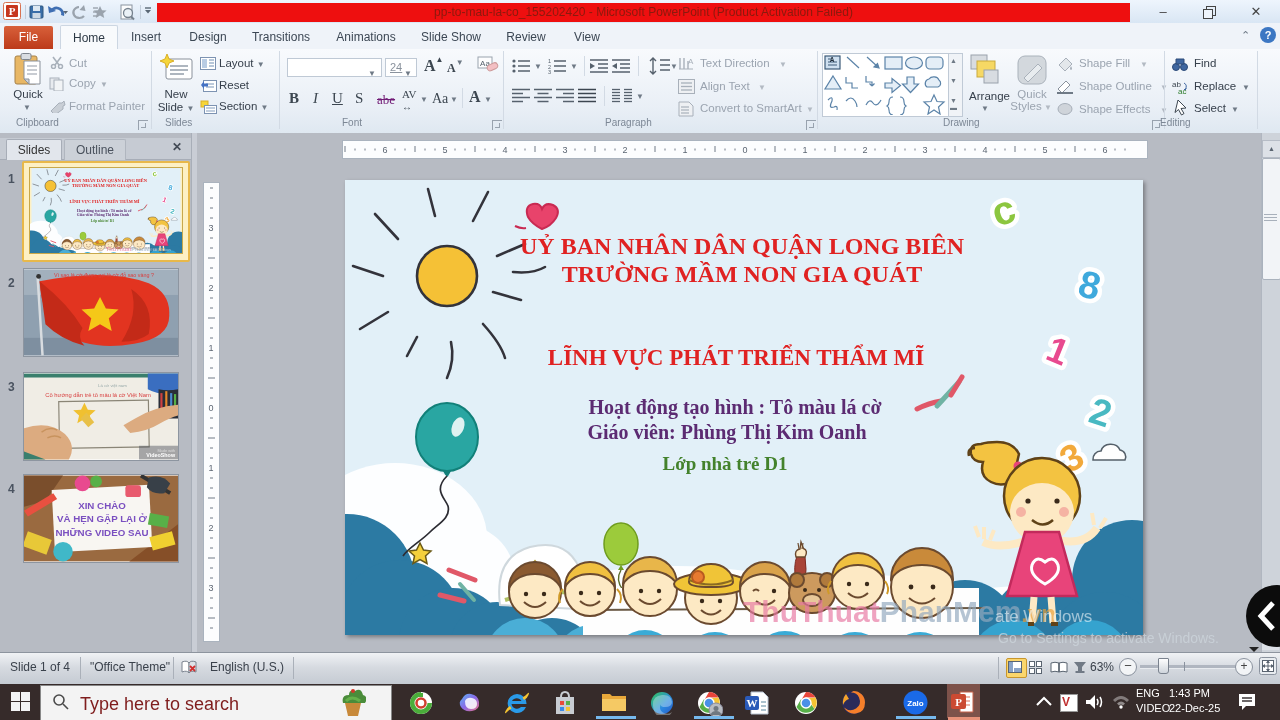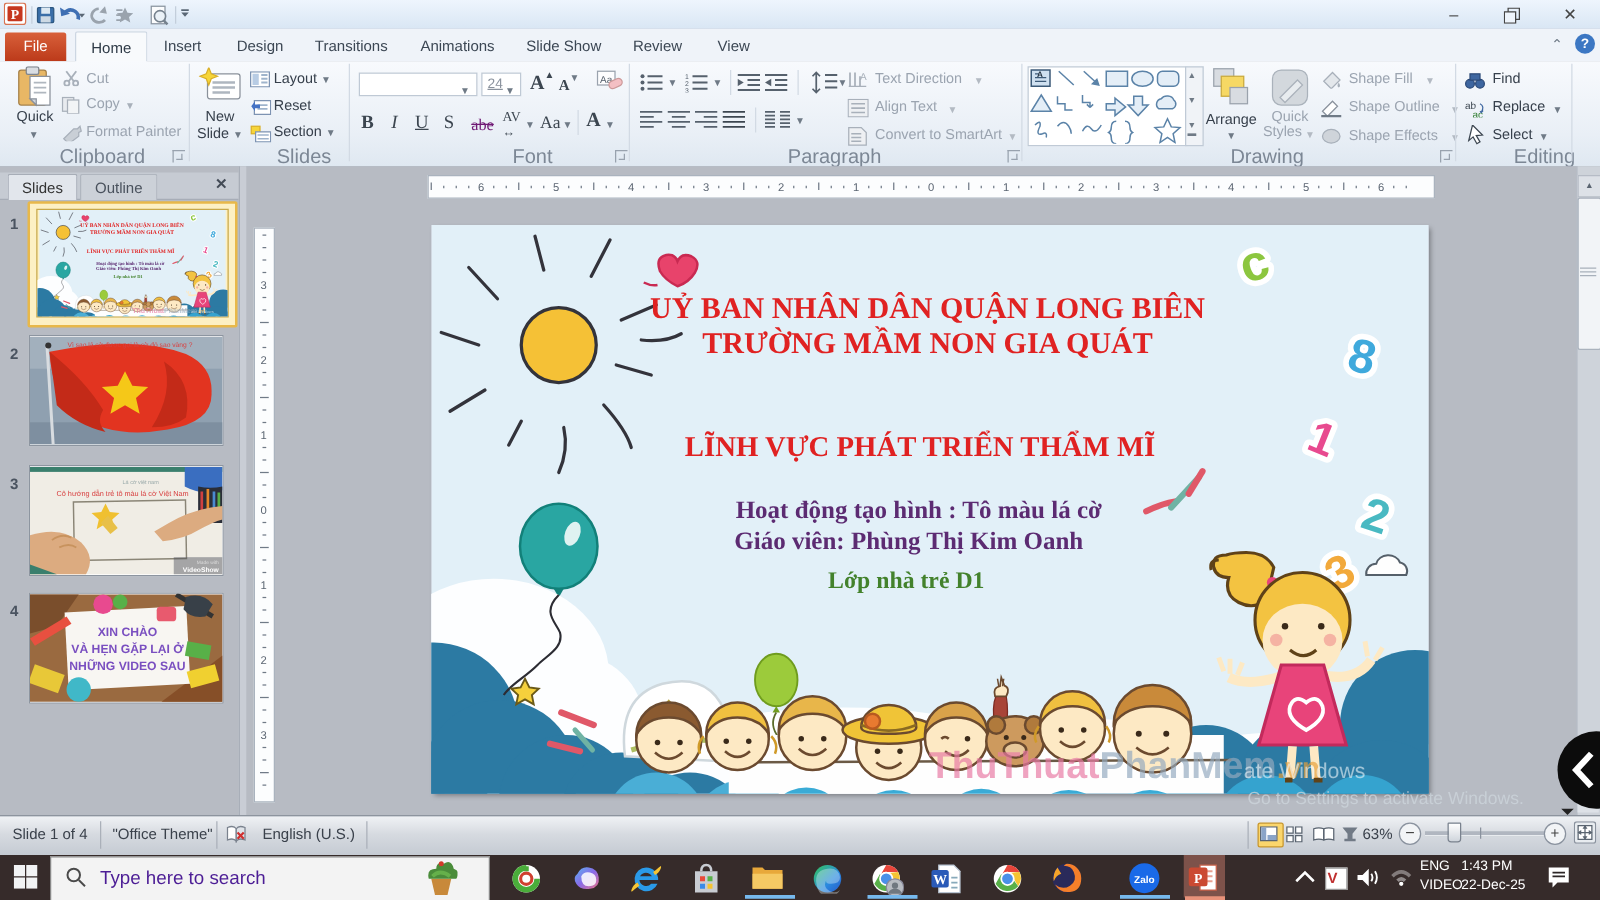--- a/index.html
+++ b/index.html
@@ -19,21 +19,21 @@
     text-align:center;line-height:23px;}
   #hometab{left:60px;top:25px;width:56px;height:24px;background:#f8fafc;
     border:1px solid #ccd6e2;border-bottom:none;border-radius:2px 2px 0 0;
     color:#2e3a46;font-size:12px;text-align:center;line-height:24px;}
   .tab{top:26px;height:23px;color:#3c4754;font-size:12px;line-height:23px;text-align:center;}
   
   #ribbon{left:0;top:49px;width:1280px;height:84px;
     background:linear-gradient(#f8fafd,#e9eff6 70%,#dfe8f1);
     border-bottom:1px solid #b4bec9;}
   .gsep{top:2px;width:1px;height:78px;background:#d2dae4;}
-  .glabel{top:117px;height:13px;font-size:16px;color:#7c8795;text-align:right;}
+  .glabel{top:117px;height:13px;font-size:10px;color:#7c8795;text-align:left;}
   .btxt{font-size:11.5px;color:#37404c;}
   .gtxt{font-size:11.5px;color:#9ba4b0;}
   .dd{color:#6f7a86;font-size:8px;}
   .launch{width:9px;height:9px;border-left:1px solid #98a2ae;border-top:1px solid #98a2ae;position:absolute;}
   .launch:after{content:"";position:absolute;left:2px;top:2px;width:4px;height:4px;
      border-right:1px solid #98a2ae;border-bottom:1px solid #98a2ae;}
   
   .combo{background:#fff;border:1px solid #bfc9d5;height:17px;}
   
   #workspace{left:0;top:133px;width:1280px;height:519px;background:#b7bbc3;}
@@ -56,20 +56,21 @@
   
   #taskbar{left:0;top:684px;width:1280px;height:36px;background:#362b2a;}
   #searchbox{left:40px;top:685px;width:350px;height:34px;background:#f3f3f3;border:1px solid #888;}
   .tray{color:#fff;font-size:11px;}
 </style>
 </head>
 <body>
 <div id="root">
 
 <div id="titlebar" class="abs"></div>
+<div id="redbanner" class="abs">pp-to-mau-la-co_155202420  -  Microsoft PowerPoint (Product Activation Failed)</div>
 
 <svg class="abs" style="left:3px;top:2px" width="150" height="20" viewBox="0 0 150 20">
   <rect x="0.5" y="0.5" width="17" height="17" rx="2" fill="#fff" stroke="#d87352"></rect>
   <rect x="3" y="3" width="12" height="12" rx="1" fill="#c6371f"></rect>
   <text x="9" y="13" font-size="11" font-weight="bold" fill="#fff" text-anchor="middle" font-family="Liberation Serif,serif">P</text>
   <line x1="22.5" y1="3" x2="22.5" y2="17" stroke="#c3cedb"></line>
 
   <rect x="27" y="4" width="13" height="12" rx="1" fill="#3a6ea8" stroke="#2c567f"></rect>
   <rect x="30" y="4" width="7" height="5" fill="#dce8f2"></rect>
   <rect x="29.5" y="11" width="8" height="5" fill="#cdd9e4"></rect>
@@ -393,21 +394,21 @@
 <div class="abs" style="left:948px;top:53px;width:13px;height:62px;background:#f0f3f7;border:1px solid #c0cad6;"></div>
 <div class="abs dd" style="left:950px;top:57px;font-size:7px;">▲</div>
 <div class="abs dd" style="left:950px;top:77px;font-size:7px;">▼</div>
 <div class="abs dd" style="left:950px;top:97px;font-size:7px;">▼<br>▬</div>
 
 <svg class="abs" style="left:970px;top:54px" width="30" height="32" viewBox="0 0 30 32">
   <rect x="1" y="1" width="16" height="14" fill="#d8dce1" stroke="#9aa2ac"></rect>
   <rect x="7" y="7" width="18" height="16" fill="#f6d864" stroke="#c9a93c"></rect>
   <rect x="14" y="16" width="14" height="13" fill="#d8dce1" stroke="#9aa2ac"></rect>
 </svg>
-<div class="abs btxt" style="left:960px;top:90px;width:50px;text-align:center;">Arrange</div>
+<div class="abs btxt" style="left:960px;top:90px;width:50px;text-align:right;">Arrange</div>
 <div class="abs dd" style="left:981px;top:104px;">▼</div>
 
 <svg class="abs" style="left:1016px;top:54px" width="32" height="32" viewBox="0 0 32 32">
   <rect x="2" y="2" width="28" height="28" rx="7" fill="#d3d8dd" stroke="#aab2bb"></rect>
   <path d="M8 24 l14 -14 4 4 -14 14z" fill="#e8ecef" stroke="#aab2bb"></path>
 </svg>
 <div class="abs gtxt" style="left:1012px;top:88px;width:40px;text-align:center;">Quick</div>
 <div class="abs gtxt" style="left:1006px;top:100px;width:40px;text-align:center;">Styles</div>
 <div class="abs dd" style="left:1044px;top:103px;color:#b3bac3;">▼</div>
 
@@ -957,21 +958,21 @@
         <rect x="10" y="0" width="9" height="9"></rect>
         <rect x="0" y="10" width="9" height="9"></rect>
         <rect x="10" y="10" width="9" height="9"></rect>
       </g>
 </svg>
 <div id="searchbox" class="abs"></div>
 <svg class="abs" style="left:52px;top:693px;" width="17" height="17" viewBox="0 0 17 17">
   <circle cx="7" cy="7" r="5" fill="none" stroke="#4a4a4a" stroke-width="1.6"></circle>
   <line x1="11" y1="11" x2="16" y2="16" stroke="#4a4a4a" stroke-width="1.6"></line>
 </svg>
-<div class="abs" style="left:80px;top:694px;font-size:15px;color:#4c1d95;">Type here to search</div>
+<div class="abs" style="left:80px;top:694px;font-size:18px;color:#7f1d1d;">Type here to search</div>
 <svg class="abs" style="left:340px;top:687px;" width="26" height="30" viewBox="0 0 26 30">
   <path d="M5 16 h16 l-3 13 h-10z" fill="#c8893a"></path>
   <path d="M3 16 q-2 -8 6 -8 q0 -6 6 -4 q6 -4 8 4 q6 2 2 8z" fill="#4a8c3a"></path>
   <path d="M6 14 q6 -6 14 0" stroke="#65b04a" stroke-width="3" fill="none"></path>
   <circle cx="13" cy="4" r="2" fill="#d03a2a"></circle>
 </svg>
 
 <svg class="abs" style="left:409px;top:691px;" width="24" height="24" viewBox="0 0 24 24">
   <circle cx="12" cy="12" r="11" fill="#fff"></circle>
   <path d="M12 1 a11 11 0 1 0 11 11 h-4.5 a6.5 6.5 0 1 1 -6.5 -6.5z" fill="#4aad3a"></path>

